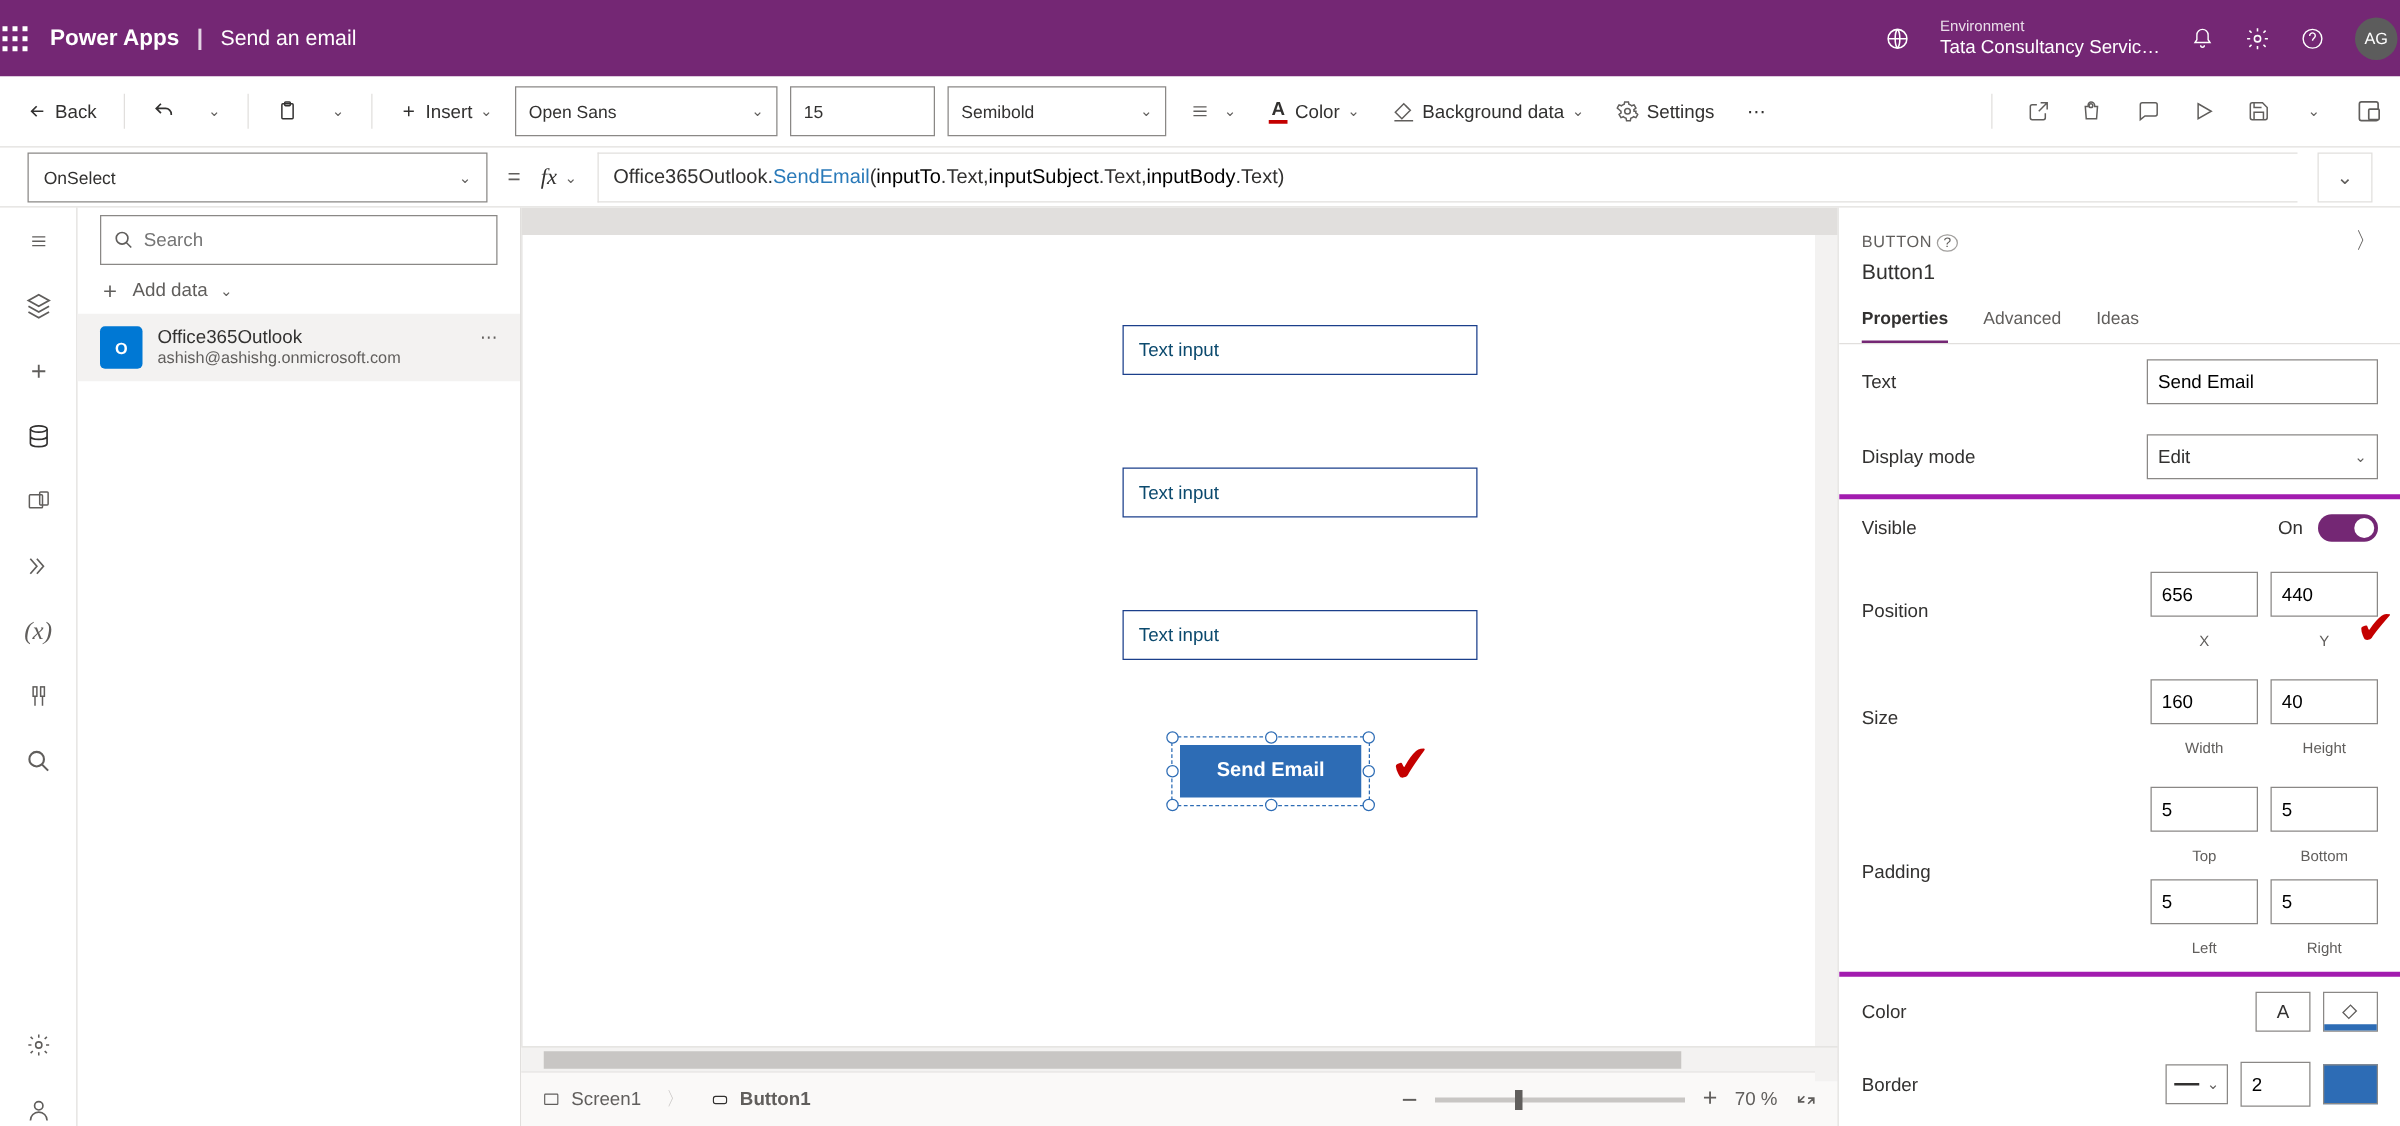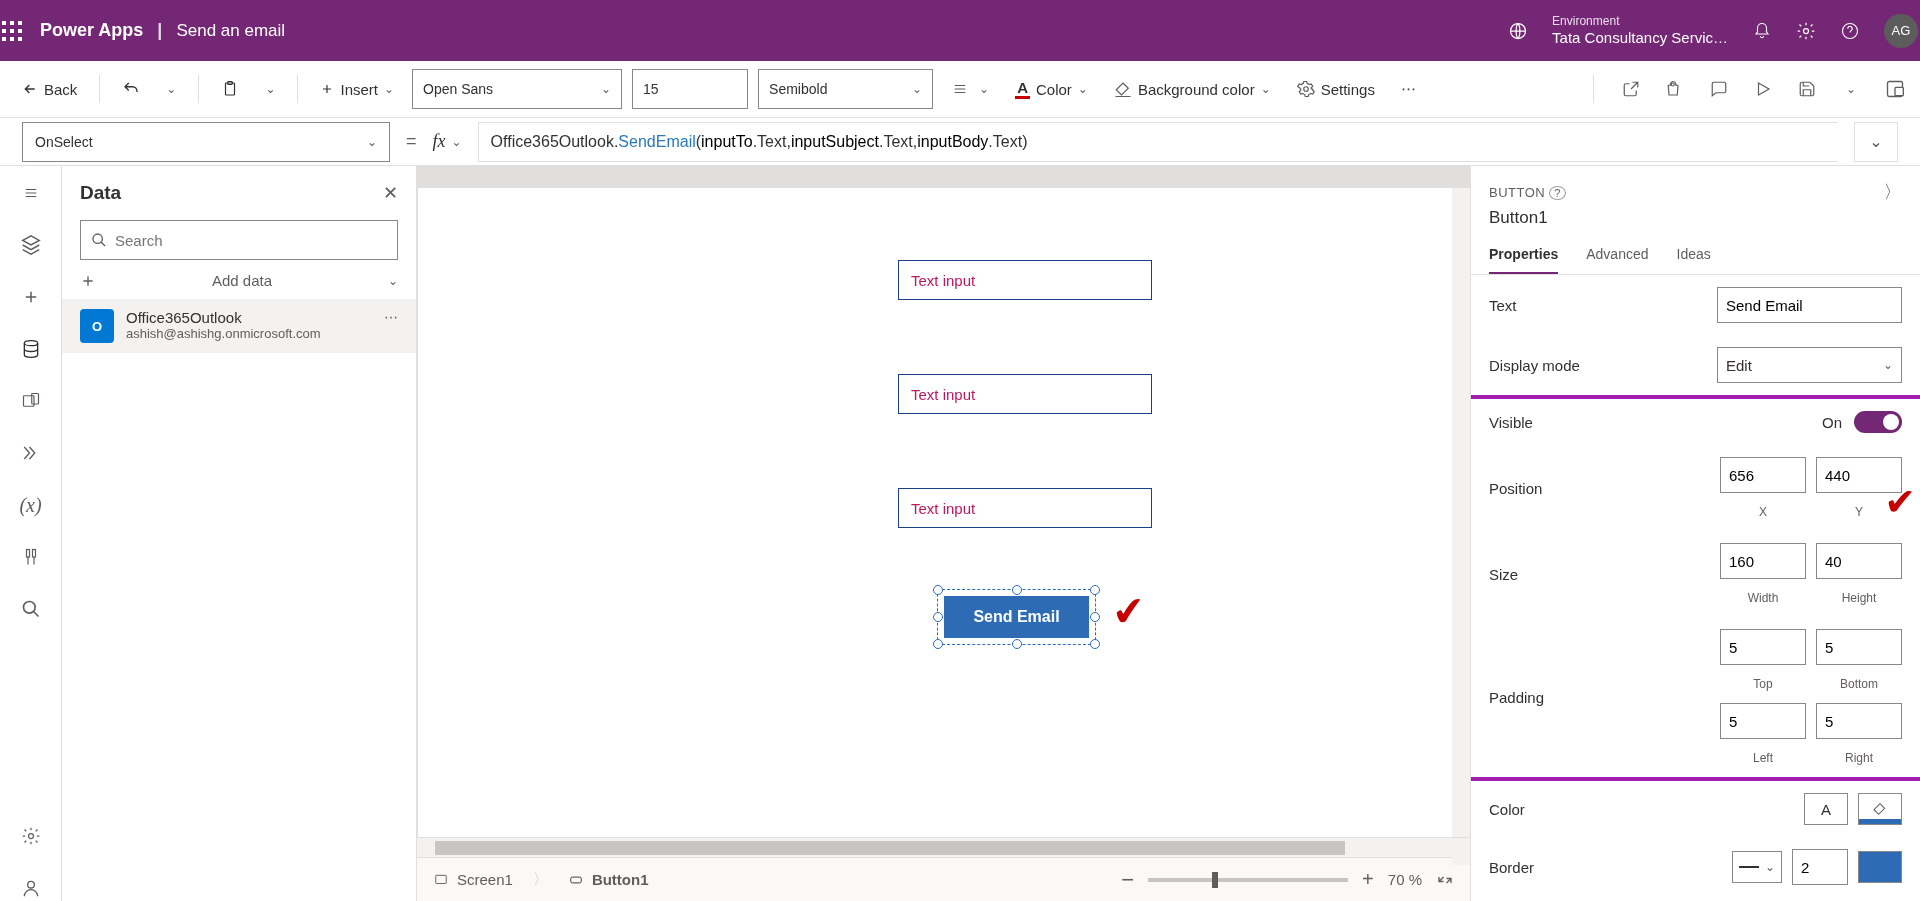--- a/index.html
+++ b/index.html
@@ -50,31 +50,31 @@
 .rail-icon.active { position:relative; }
 .rail-icon.active::before { content:""; position:absolute; left:-21px; top:-6px; width:3px; height:38px; background:#742774; }
 .rail-spacer { flex:1; }
 
 .data-panel { width:355px; border-right:1px solid #e1dfdd; display:flex; flex-direction:column; }
 .data-header { display:flex; align-items:center; justify-content:space-between; padding:16px 18px 10px 18px; }
 .data-title { font-size:19px; font-weight:600; }
 .close-x { font-size:18px; color:#605e5c; cursor:pointer; }
 .data-search { margin:6px 18px; height:40px; border:1px solid #8a8886; display:flex; align-items:center; padding:0 10px; gap:8px; color:#605e5c; }
 .data-search input { border:none; outline:none; flex:1; font-size:15px; }
-.add-data { margin:6px 18px 10px 18px; display:flex; align-items:center; gap:10px; color:#605e5c; cursor:pointer; font-size:15px;justify-content:space-between; }
+.add-data { margin:6px 18px 10px 18px; display:flex; align-items:center; gap:10px; color:#605e5c; cursor:pointer; font-size:15px; }
 .ds-item { padding:10px 18px; display:flex; align-items:flex-start; gap:12px; background:#f3f2f1; }
 .ds-icon { width:34px; height:34px; background:#0078d4; border-radius:4px; display:flex; align-items:center; justify-content:center; color:#fff; font-size:13px; font-weight:bold; }
 .ds-text .ds-name { font-size:15px; }
 .ds-text .ds-sub { font-size:13px; color:#605e5c; }
 .ds-more { margin-left:auto; color:#605e5c; }
 
 .canvas-wrap { flex:1; position:relative; background:#faf9f8; display:flex; flex-direction:column; }
 .canvas-ruler { height:22px; background:#e1dfdd; }
 .canvas-area { flex:1; background:#fff; position:relative; overflow:hidden; border-left:1px solid #e1dfdd; }
-.tx-input { position:absolute; width:254px; height:40px; border:1.5px solid #1b3f8b; padding:0 12px; font-size:15px; color:#be185d; background:#fff; display:flex; align-items:center; }
+.tx-input { position:absolute; width:284px; height:40px; border:1.5px solid #1b3f8b; padding:0 12px; font-size:15px; color:#0c4a6e; background:#fff; display:flex; align-items:center; }
 .tx1 { left:480px; top:72px; }
 .tx2 { left:480px; top:186px; }
 .tx3 { left:480px; top:300px; }
 .btn-send { position:absolute; left:526px; top:408px; width:145px; height:42px; background:#2d6cb5; color:#fff; font-weight:600; font-size:16px; border:none; display:flex; align-items:center; justify-content:center; }
 .selbox { position:absolute; left:519px; top:401px; width:159px; height:56px; border:1.5px dashed #2d6cb5; pointer-events:none; }
 .handle { position:absolute; width:10px; height:10px; background:#fff; border:1.5px solid #2d6cb5; border-radius:50%; }
 .h-tl{left:-5px;top:-5px}.h-tr{right:-5px;top:-5px}.h-bl{left:-5px;bottom:-5px}.h-br{right:-5px;bottom:-5px}
 .h-tm{left:calc(50% - 5px);top:-5px}.h-bm{left:calc(50% - 5px);bottom:-5px}
 .h-ml{left:-5px;top:calc(50% - 5px)}.h-mr{right:-5px;top:calc(50% - 5px)}
 .redcheck { position:absolute; color:#c40000; font-size:40px; transform:rotate(-5deg); }
@@ -226,21 +226,21 @@
   </button>
   <button class="tool-btn">
     <span style="font-weight:bold;border-bottom:3px solid #c40000;padding:0 2px">A</span>
     <span>Color</span>
     <span class="chev">⌄</span>
   </button>
   <button class="tool-btn">
     <svg width="18" height="18" viewBox="0 0 24 24" fill="none" stroke="#605e5c" stroke-width="1.6">
         <path d="M19 11l-7-7-9 9 7 7zM14 6l4 4M2 22h20"></path>
       </svg>
-    <span>Background color</span>
+    <span>Background data</span>
     <span class="chev">⌄</span>
   </button>
   <button class="tool-btn">
     <svg width="18" height="18" viewBox="0 0 24 24" fill="none" stroke="#605e5c" stroke-width="1.6">
         <circle cx="12" cy="12" r="3"></circle>
         <path d="M19 12a7 7 0 00-.2-1.7l2.2-1.7-2-3.4-2.6 1a7 7 0 00-2.9-1.7L13 2h-4l-.5 2.5a7 7 0 00-2.9 1.7l-2.6-1-2 3.4 2.2 1.7A7 7 0 005 12c0 .6.1 1.1.2 1.7L3 15.4l2 3.4 2.6-1a7 7 0 002.9 1.7L11 22h4l.5-2.5a7 7 0 002.9-1.7l2.6 1 2-3.4-2.2-1.7c.1-.6.2-1.1.2-1.7z"></path>
       </svg>
     <span>Settings</span>
   </button>
   <button class="tool-btn">⋯</button>
@@ -372,24 +372,20 @@
       </div>
     <div class="rail-icon">
         <svg width="20" height="20" viewBox="0 0 24 24" fill="none" stroke="#605e5c" stroke-width="1.6">
           <circle cx="12" cy="8" r="4"></circle>
           <path d="M4 22a8 8 0 0116 0"></path>
         </svg>
       </div>
   </div>
 
   <div class="data-panel">
-    <div class="data-header">
-      <span class="data-title">Data</span>
-      <span class="close-x">✕</span>
-    </div>
     <div class="data-search">
       <svg width="16" height="16" viewBox="0 0 24 24" fill="none" stroke="#605e5c" stroke-width="2">
           <circle cx="10" cy="10" r="7"></circle>
           <path d="M21 21l-6-6"></path>
         </svg>
       <input placeholder="Search" style="">
     </div>
     <div class="add-data">
       <svg width="16" height="16" viewBox="0 0 24 24" stroke="#605e5c" stroke-width="2">
           <path d="M12 5v14M5 12h14"></path>

